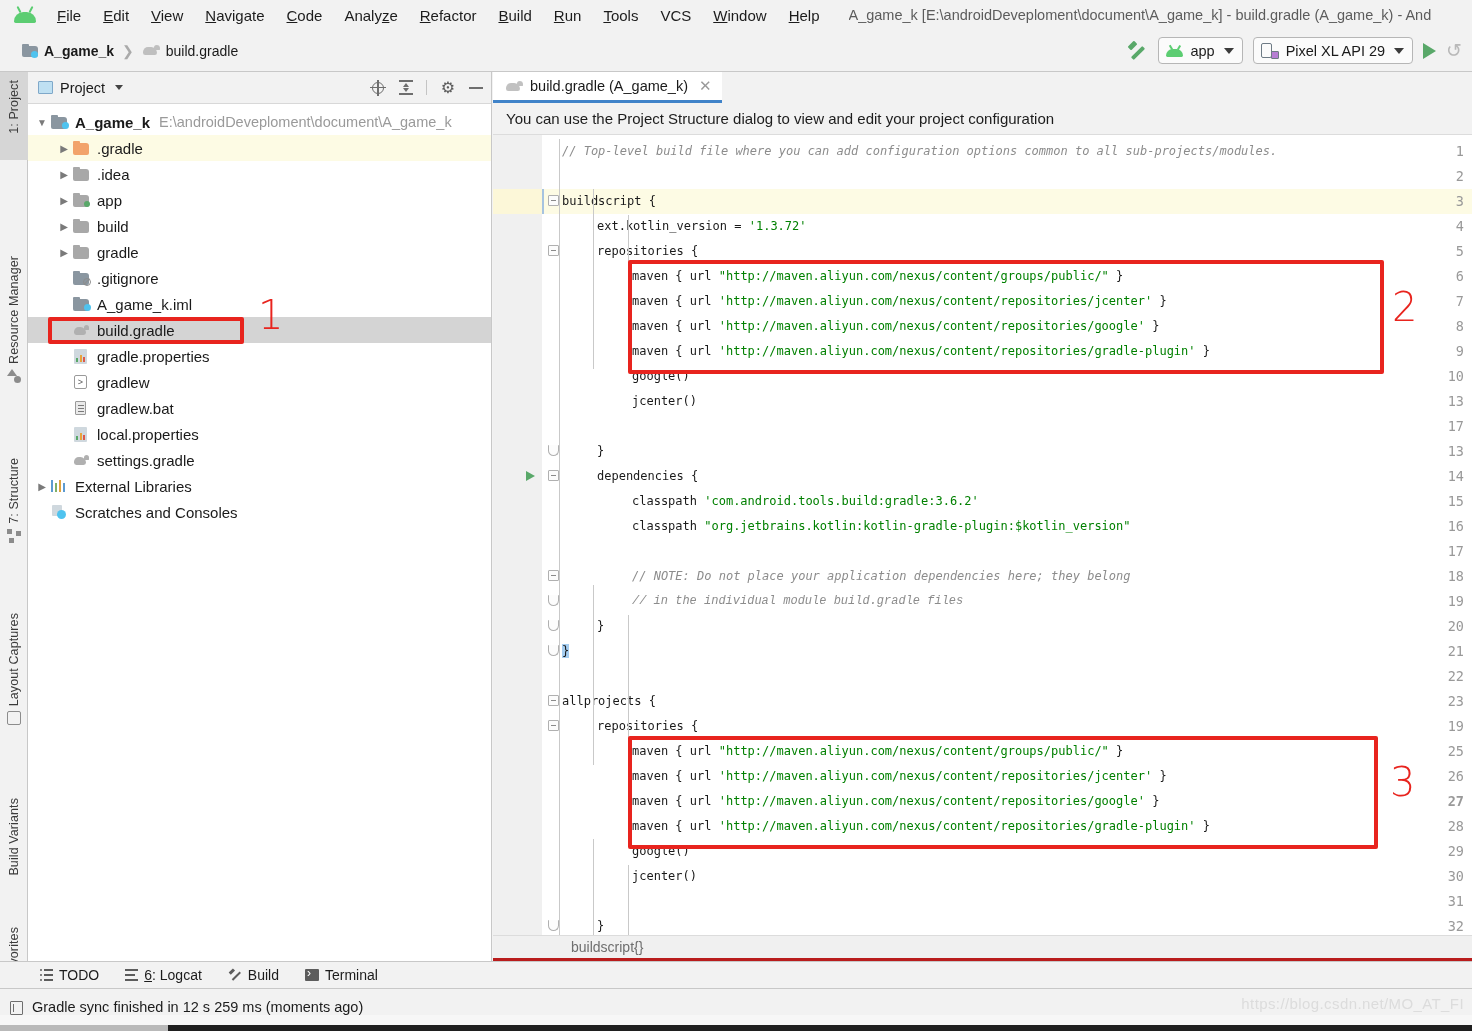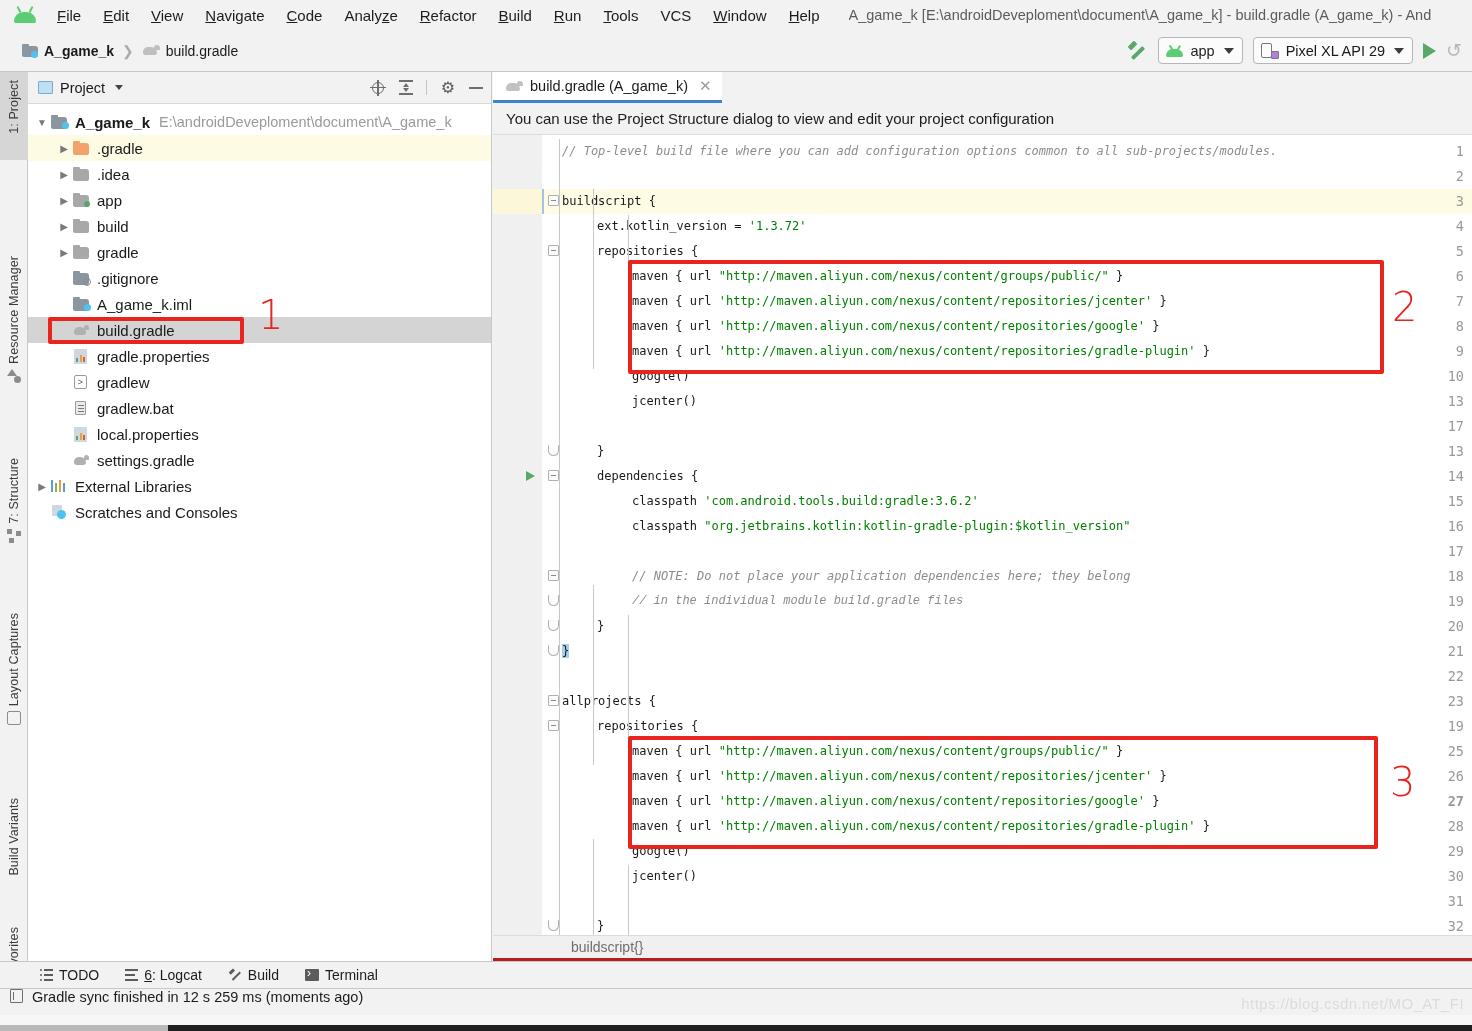--- a/index.html
+++ b/index.html
@@ -348,21 +348,21 @@
     background: #5c5c5c; transform: rotate(-45deg); }
   .ico-build-h .hc { position: absolute; left: 1px; top: 2px; width: 6px; height: 3.4px;
     background: #5c5c5c; transform: rotate(-45deg); }
   .ico-term { width: 14px; height: 12px; background: #5c5c5c; border-radius: 1px; position: relative; }
   .ico-term::after { content: "›"; position: absolute; left: 2px; top: -3px; color: #fff; font-size: 12px; }
 
   
   .statusbar {
     position: absolute; left: 0; bottom: 16px; width: 1472px; height: 27px;
     background: #f2f2f2; border-top: 1px solid #c8c8c8;
-    display: flex; align-items: flex-start; padding-left: 10px; gap: 9px;
+    display: flex; align-items: flex-end; padding-left: 10px; gap: 9px;
   }
   .ico-status { width: 13px; height: 14px; border: 1.6px solid #6e6e6e; border-radius: 1px; position: relative; }
   .ico-status::after { content: ""; position: absolute; left: 1.5px; top: 2px; width: 1.6px; height: 8px; background: #6e6e6e; }
   .status-text { font-size: 14.5px; color: #1c1c1c; }
   .watermark {
     position: absolute; right: 8px; bottom: 19px; font-size: 15px; color: #dcdcdc;
     letter-spacing: .4px;
   }
   .taskbar-strip { position: absolute; left: 0; bottom: 0; width: 1472px; height: 16px; background: #f7f7f7; }
   .taskbar-strip .seg { position: absolute; left: 0; bottom: 0; width: 168px; height: 6px; background: #b9b9b9; }

